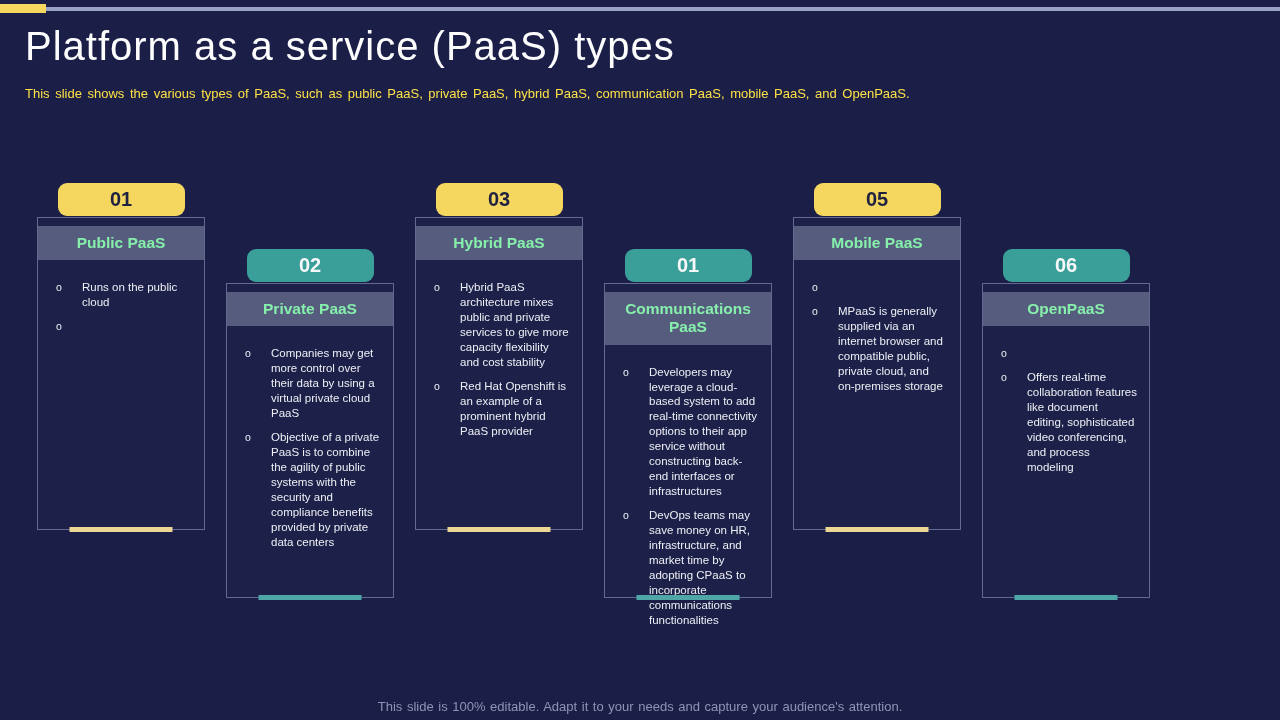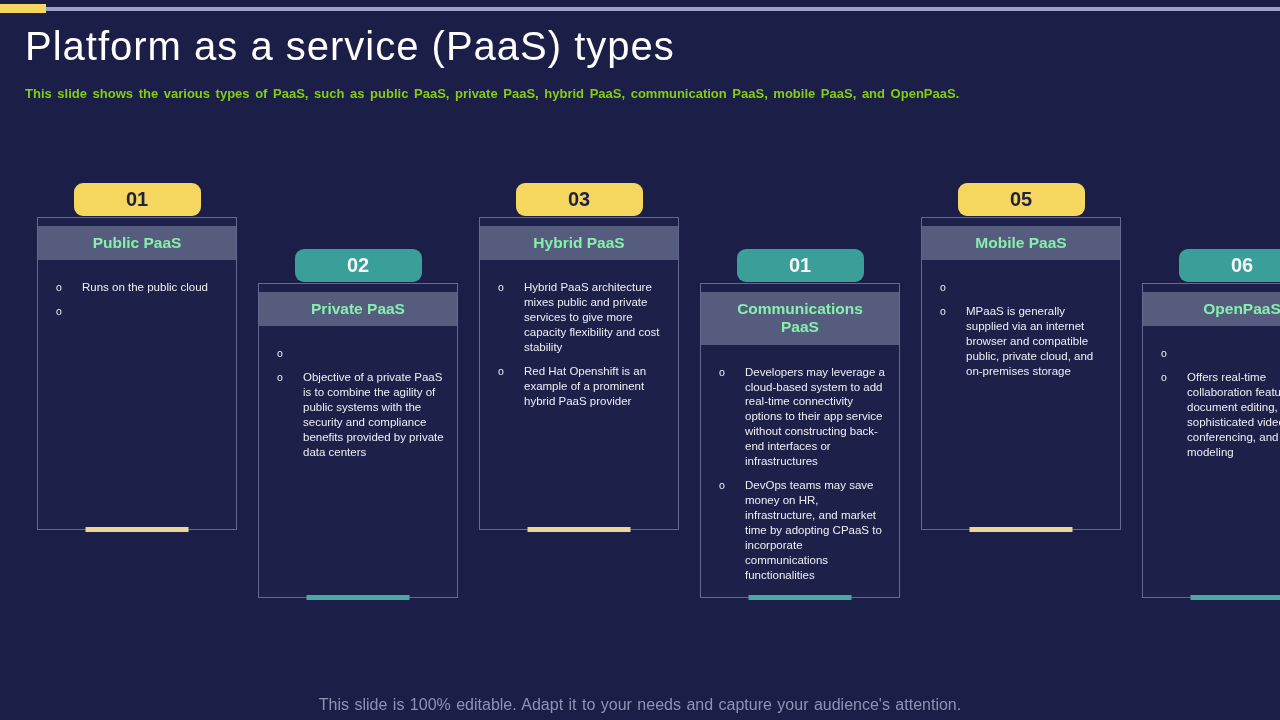--- a/index.html
+++ b/index.html
@@ -41,34 +41,33 @@
     font-size: 40px;
     font-weight: 400;
     letter-spacing: 1px;
     color: #fdfdfe;
   }
   .subtitle {
     position: absolute;
     top: 86px; left: 25px; right: 25px;
     font-size: 13px;
     line-height: 1.25;
-    color: #84cc16;
+    color: #fde047;
     word-spacing: 2px;
-    font-weight: bold;
   }
 
   
   .cards {
     position: absolute;
     top: 183px; left: 37px;
     display: flex;
     gap: 21px;
     align-items: flex-start;
   }
-  .col { width: 200px; flex: none; }
+  .col { width: 168px; flex: none; }
   .col.even { margin-top: 66px; }
 
   .badge {
     position: relative;
     z-index: 2;
     width: 127px; height: 33px;
     margin: 0 auto -1px auto;
     border-radius: 9px;
     display: flex; align-items: center; justify-content: center;
     font-size: 20px; font-weight: bold;
@@ -122,21 +121,21 @@
     width: 103px; height: 5px;
     z-index: 2;
   }
   .col.yellow .accent-line { background: #ecd795; }
   .col.teal   .accent-line { background: #4fa6a6; }
 
   .footer {
     position: absolute;
     bottom: 6px; left: 0; right: 0;
     text-align: center;
-    font-size: 16px;
+    font-size: 13px;
     color: #8e93b5;
     word-spacing: 1px;
   }
 </style>
 </head>
 <body>
 
 <div class="slide">
 
   <div class="top-rule">
@@ -170,20 +169,21 @@
 
     <div class="col even teal">
       <div class="badge">
           <span>02</span>
         </div>
       <div class="card">
         <div class="card-header">Private PaaS</div>
         <ul class="bullets">
           <li>
               <span class="bullet-marker">o</span>
+              <span class="bullet-text">Companies may get more control over their data by using a virtual private cloud PaaS</span>
             </li>
           <li>
               <span class="bullet-marker">o</span>
               <span class="bullet-text">Objective of a private PaaS is to combine the agility of public systems with the security and compliance benefits provided by private data centers</span>
             </li>
         </ul>
         <div class="accent-line"></div>
       </div>
     </div>
 

